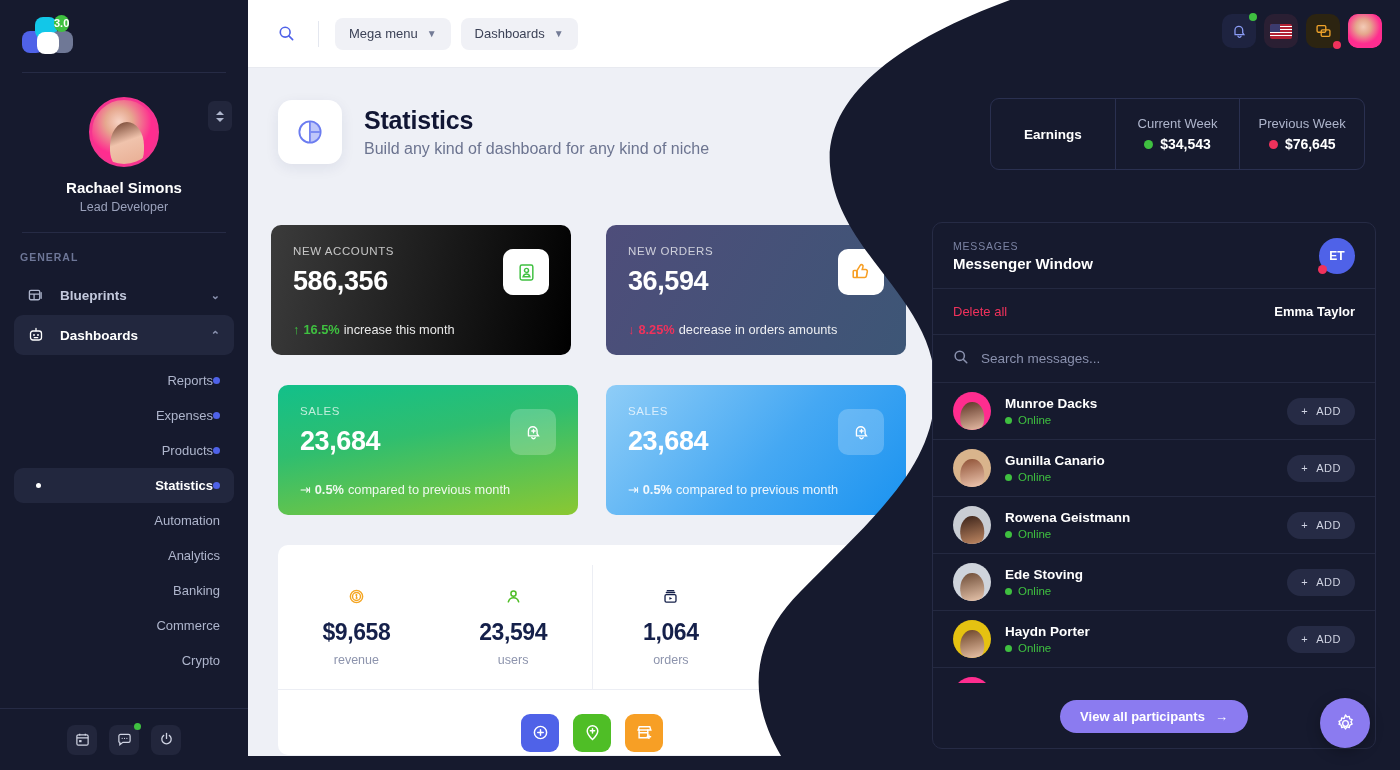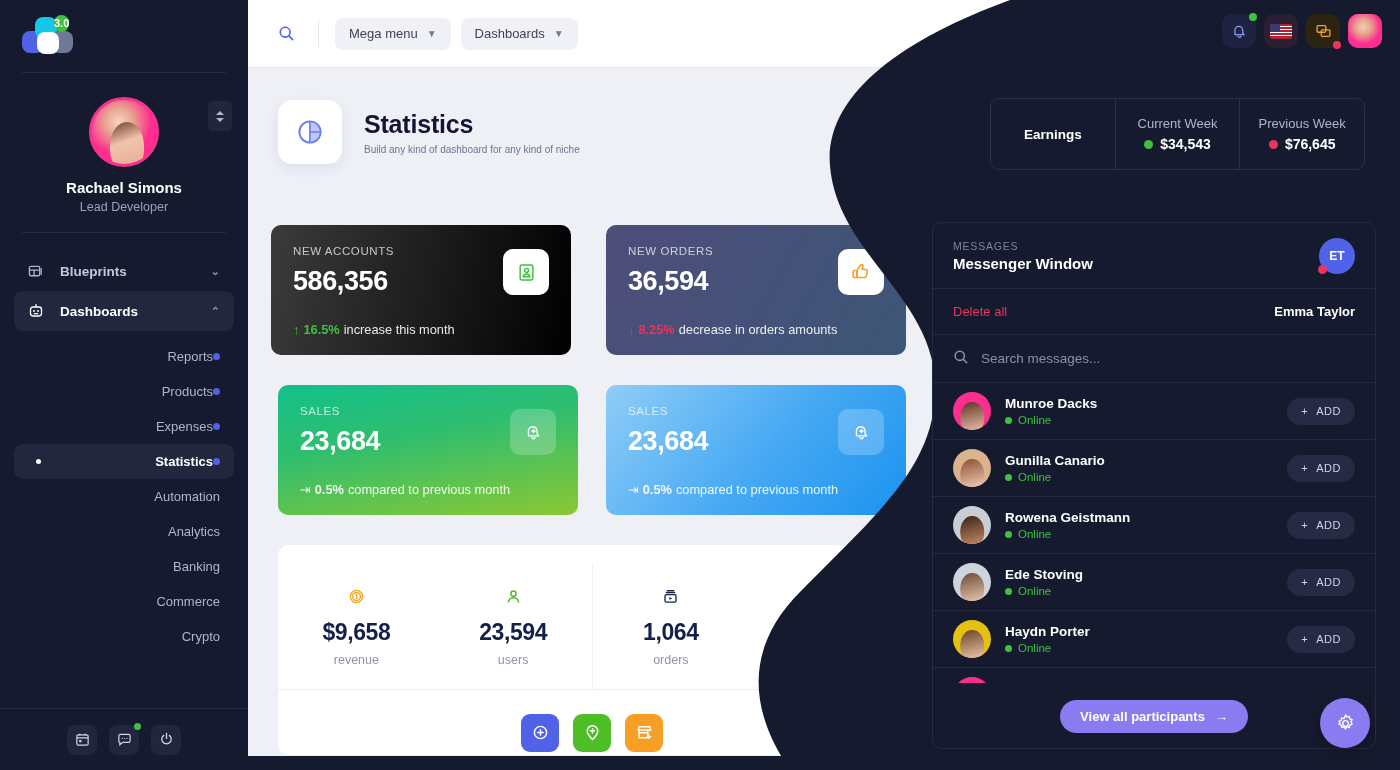--- a/index.html
+++ b/index.html
@@ -116,21 +116,21 @@
   }
 
   
   .page-hd { position: absolute; left: 278px; top: 100px; display: flex; align-items: center; gap: 22px; z-index: 2; }
   .pie-box {
     width: 64px; height: 64px; background: #fff; border-radius: 14px;
     display: flex; align-items: center; justify-content: center;
     box-shadow: 0 4px 14px rgba(30,40,90,.08);
   }
   .h-title { font-size: 25px; font-weight: bold; color: #111634; letter-spacing: -.2px; }
-  .h-sub { font-size: 10px; color: #6c7490; margin-top: 5px; }
+  .h-sub { font-size: 16px; color: #6c7490; margin-top: 5px; }
 
   
   .blob-overlay {
     position: absolute; left: 0; top: 0; width: 1400px; height: 770px;
     z-index: 10; pointer-events: none;
   }
 
   
   .earnings {
     position: absolute; right: 35px; top: 98px; width: 375px; height: 72px;
@@ -252,20 +252,21 @@
       <div class="pf-name">Rachael Simons</div>
       <div class="pf-role">Lead Developer</div>
       <div class="pf-toggle">
         <span class="caret-u"></span>
         <span class="caret-d"></span>
       </div>
     </div>
     <div class="sb-divider"></div>
 
     <div class="nav-wrap">
+      <div class="nav-label">GENERAL</div>
 
       <div class="nav-item">
         <span class="nav-ico">
           <svg width="15" height="15" viewBox="0 0 16 16" fill="none" stroke="#aeb5cc" stroke-width="1.4">
             <rect x="1.5" y="2.5" width="11" height="10" rx="1.5"></rect>
               <path d="M1.5 6.5h11M6.5 6.5v6"></path>
             <path d="M14 5v6" stroke-linecap="round"></path>
           </svg>
         </span>
         <span class="nav-txt">Blueprints</span>
@@ -285,25 +286,25 @@
         <span class="chev">⌃</span>
       </div>
 
       <div style="height:8px"></div>
 
       <div class="sub-item">
         <span class="sub-txt">Reports</span>
         <span class="dot-blue"></span>
       </div>
       <div class="sub-item">
+        <span class="sub-txt">Expenses</span>
+        <span class="dot-blue"></span>
+      </div>
+      <div class="sub-item">
         <span class="sub-txt">Products</span>
-        <span class="dot-blue"></span>
-      </div>
-      <div class="sub-item">
-        <span class="sub-txt">Expenses</span>
         <span class="dot-blue"></span>
       </div>
       <div class="sub-item active" style="position:relative">
         <span class="sub-dot-l"></span>
         <span class="sub-txt">Statistics</span>
         <span class="dot-blue"></span>
       </div>
       <div class="sub-item">
         <span class="sub-txt">Automation</span>
       </div>

